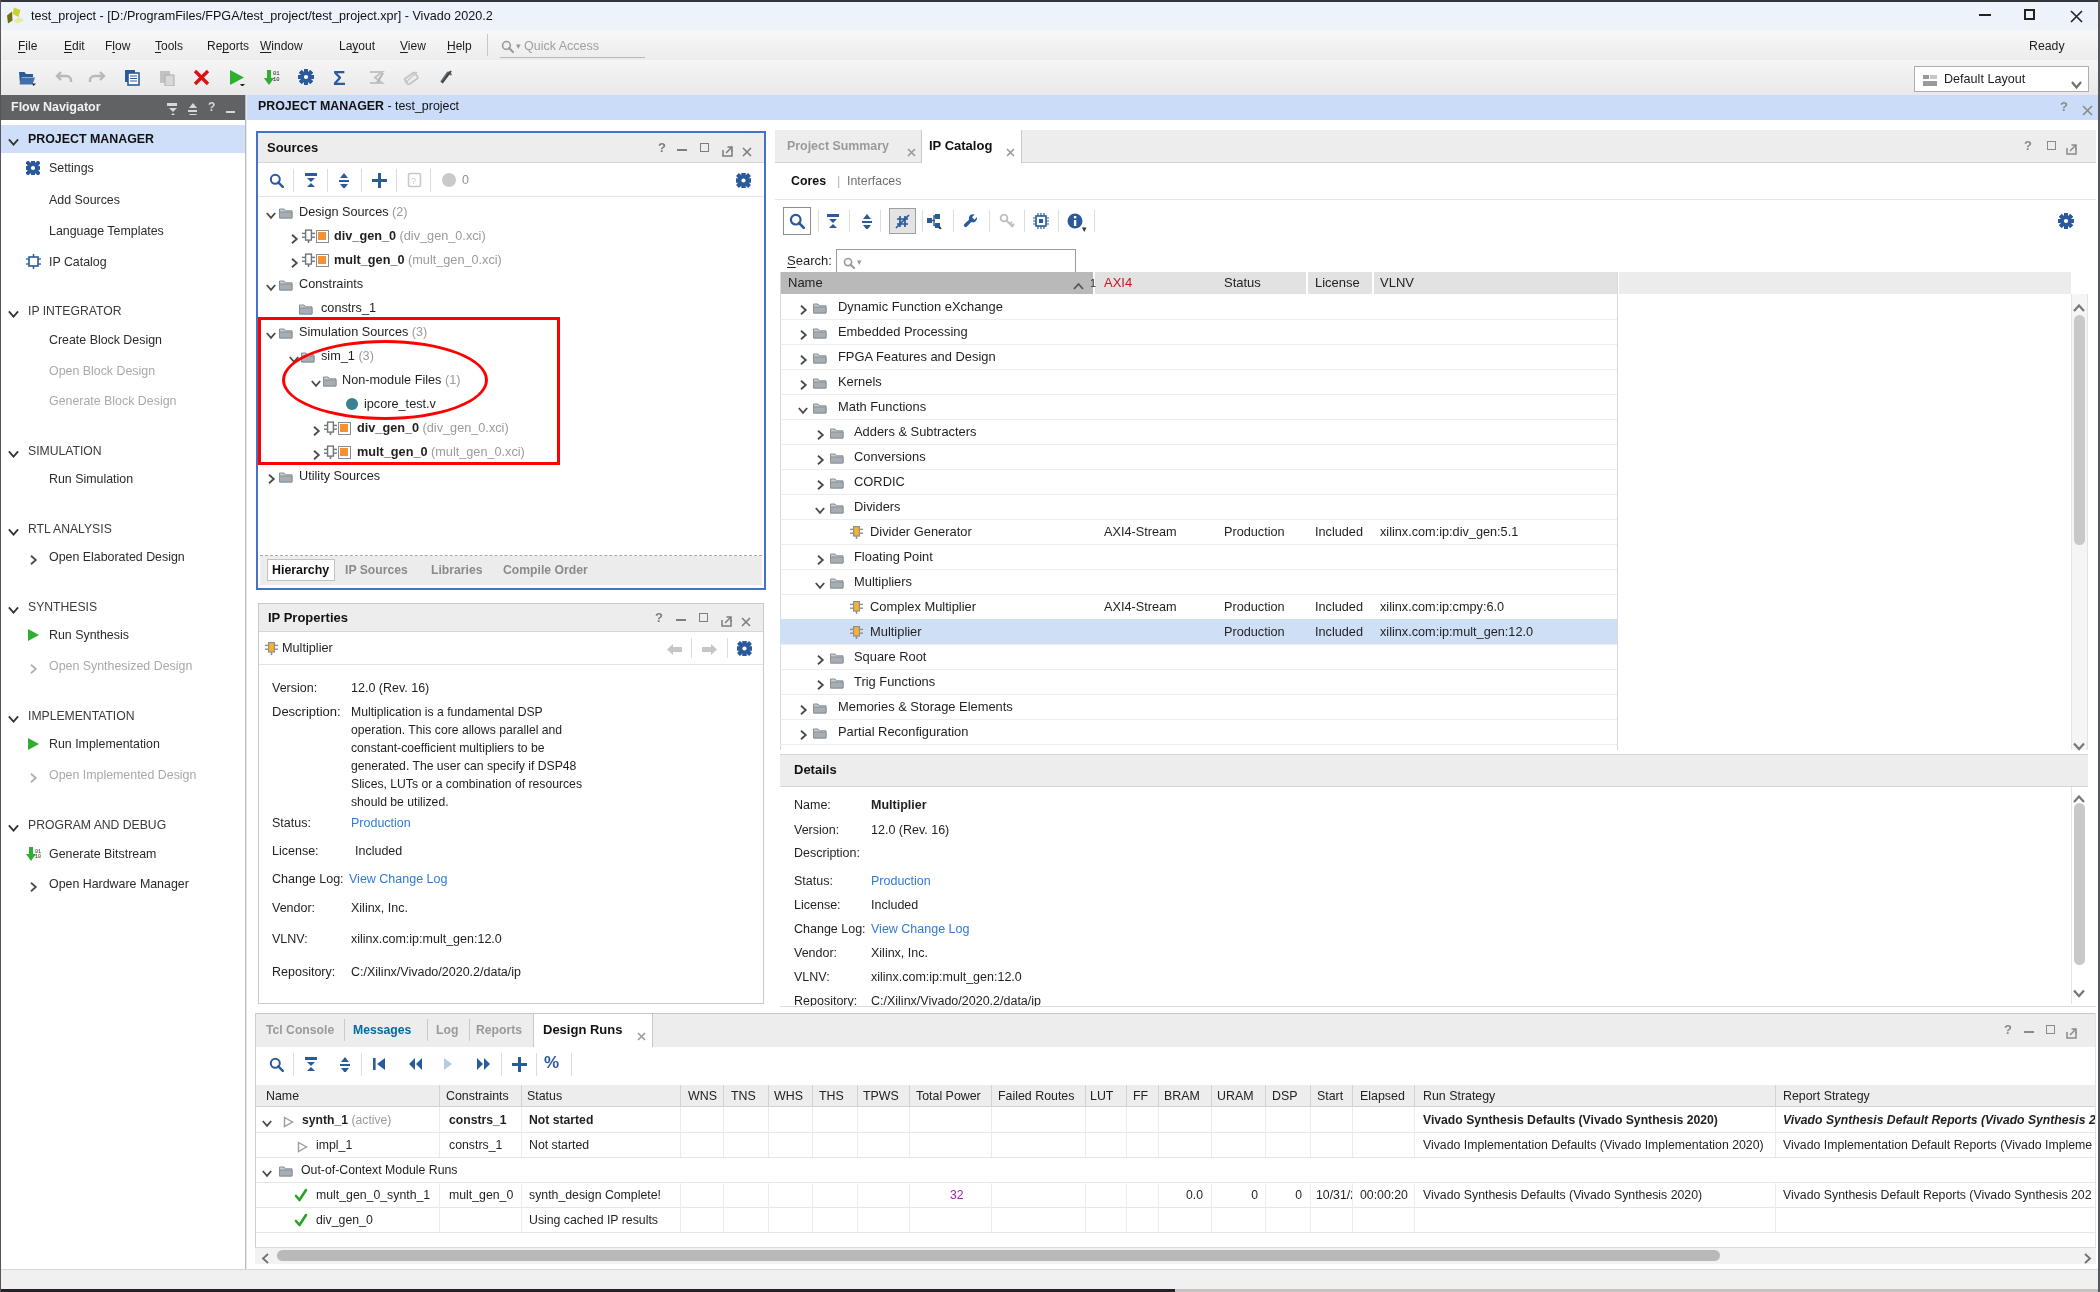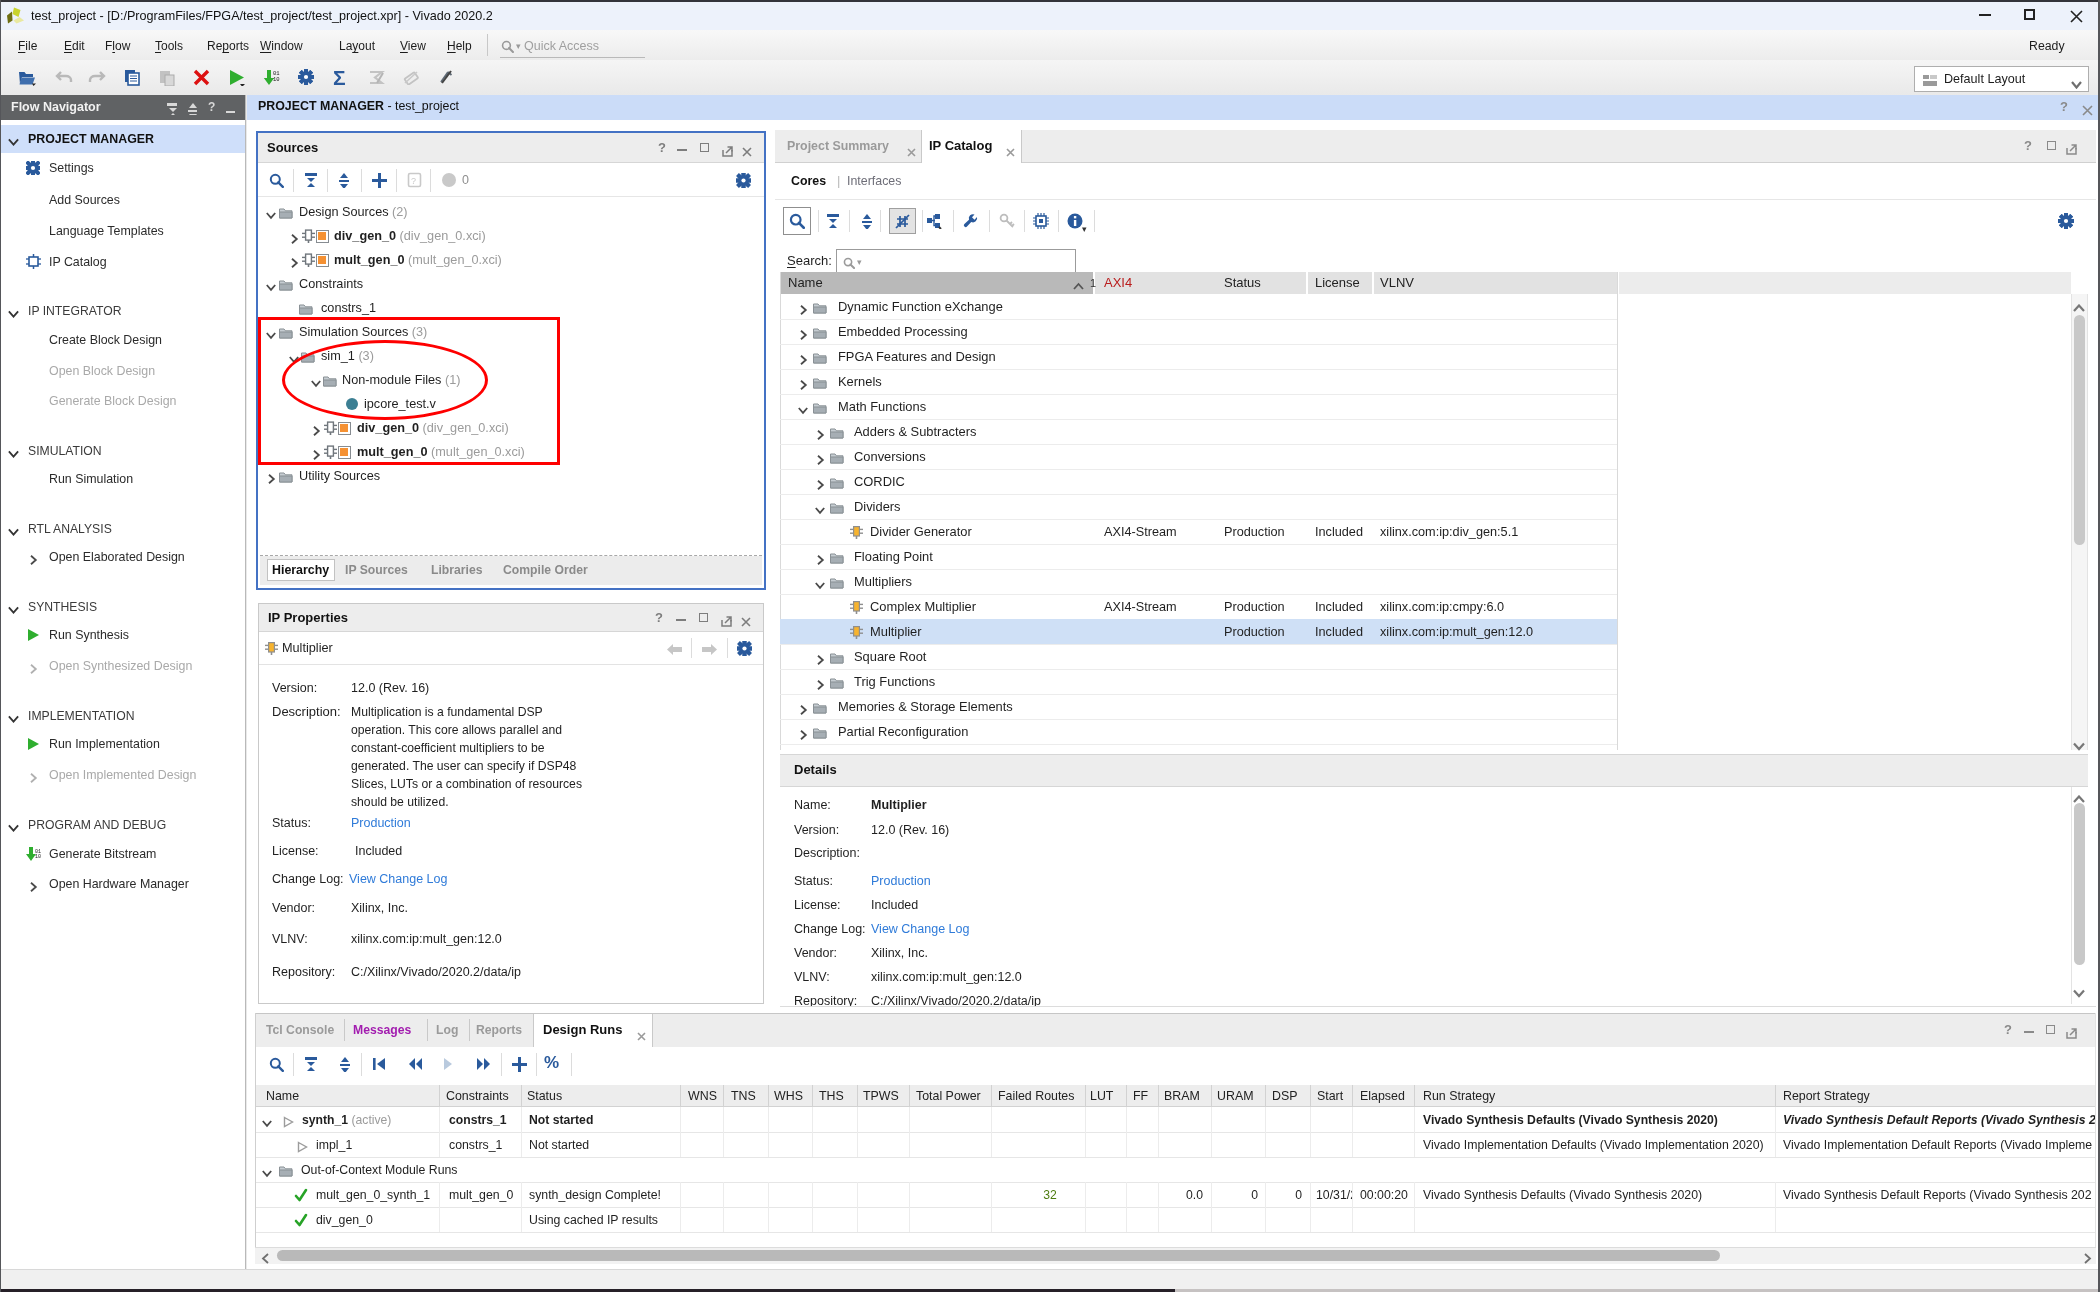--- a/index.html
+++ b/index.html
@@ -789,21 +789,21 @@
 <div style="position:absolute;left:2073px;top:789.5px;width:12px;height:9px;"><svg width="12" height="9" viewBox="0 0 12 9">
       <path d="M1 7 L6 1.5 L11 7" fill="none" stroke="#777" stroke-width="2.2"></path>
     </svg></div>
 <div style="position:absolute;left:2074px;top:803px;width:11px;height:162px;border-radius:6px;background:#c8c8c8;"></div>
 <div style="position:absolute;left:2073px;top:983.5px;width:12px;height:9px;"><svg width="12" height="9" viewBox="0 0 12 9">
       <path d="M1 1.5 L6 7 L11 1.5" fill="none" stroke="#777" stroke-width="2.2"></path>
     </svg></div>
 <div style="position:absolute;left:255px;top:1013px;width:1841px;height:34px;background:#ededed;border-top:1px solid #c6c6c6;"></div>
 <div style="position:absolute;left:266px;top:1021px;font-size:12.2px;color:#9a9a9a;font-weight:bold;white-space:nowrap;line-height:18px;">Tcl Console</div>
 <div style="position:absolute;left:344px;top:1019px;width:1px;height:22px;background:#c9c9c9;"></div>
-<div style="position:absolute;left:353px;top:1021px;font-size:12.2px;color:#a21caf;font-weight:bold;white-space:nowrap;line-height:18px;">Messages</div>
+<div style="position:absolute;left:353px;top:1021px;font-size:12.2px;color:#0369a1;font-weight:bold;white-space:nowrap;line-height:18px;">Messages</div>
 <div style="position:absolute;left:427px;top:1019px;width:1px;height:22px;background:#c9c9c9;"></div>
 <div style="position:absolute;left:436px;top:1021px;font-size:12.2px;color:#9a9a9a;font-weight:bold;white-space:nowrap;line-height:18px;">Log</div>
 <div style="position:absolute;left:469px;top:1019px;width:1px;height:22px;background:#c9c9c9;"></div>
 <div style="position:absolute;left:476px;top:1021px;font-size:12.2px;color:#9a9a9a;font-weight:bold;white-space:nowrap;line-height:18px;">Reports</div>
 <div style="position:absolute;left:533px;top:1014px;width:120px;height:33px;background:#fff;border-left:1px solid #c9c9c9;border-right:1px solid #c9c9c9;"></div>
 <div style="position:absolute;left:543px;top:1021px;font-size:13px;color:#111;font-weight:bold;white-space:nowrap;line-height:18px;">Design Runs</div>
 <div style="position:absolute;left:636.5px;top:1026.5px;width:9px;height:9px;"><svg width="9" height="9" viewBox="0 0 9 9">
       <path d="M1 1 L8 8 M8 1 L1 8" stroke="#9a9a9a" stroke-width="1.6"></path>
     </svg></div>
 <div style="position:absolute;left:2004px;top:1021px;font-size:13px;color:#8a8a8a;font-weight:bold;white-space:nowrap;line-height:18px;">?</div>
@@ -995,21 +995,21 @@
       <path d="M0.5 6 h12.5 v6 h-12.5 Z" fill="#a6aeb4" stroke="#8a9196" stroke-width="1"></path>
     </svg></div>
 <div style="position:absolute;left:301px;top:1160.5px;font-size:12.3px;color:#1f1f1f;white-space:nowrap;line-height:18px;">Out-of-Context Module Runs</div>
 <div style="position:absolute;left:294px;top:1187.5px;width:14px;height:14px;"><svg width="14" height="14" viewBox="0 0 14 14">
       <path d="M2 8 L5.5 12 L12 2" fill="none" stroke="#27a327" stroke-width="2.6" stroke-linecap="round" stroke-linejoin="round"></path>
     </svg></div>
 <div style="position:absolute;left:316px;top:1185.5px;font-size:12.3px;color:#1f1f1f;white-space:nowrap;line-height:18px;">mult_gen_0_synth_1</div>
 <div style="position:absolute;left:449px;top:1185.5px;font-size:12.3px;color:#1f1f1f;white-space:nowrap;line-height:18px;">mult_gen_0</div>
 <div style="position:absolute;left:529px;top:1185.5px;font-size:12.3px;color:#1f1f1f;white-space:nowrap;line-height:18px;">synth_design Complete!</div>
 <div style="position:absolute;left:919px;top:1239px;width:200px;text-align:right;font-size:12.2px;color:#1f1f1f;white-space:nowrap;line-height:18px;margin-top:43px;">280</div>
-<div style="position:absolute;left:950px;top:1185.5px;width:200px;text-align:center;font-size:12.2px;color:#4d7c0f;white-space:nowrap;line-height:18px;">32</div>
+<div style="position:absolute;left:950px;top:1185.5px;width:200px;text-align:left;font-size:12.2px;color:#a21caf;white-space:nowrap;line-height:18px;">32</div>
 <div style="position:absolute;left:1003px;top:1185.5px;width:200px;text-align:right;font-size:12.2px;color:#1f1f1f;white-space:nowrap;line-height:18px;">0.0</div>
 <div style="position:absolute;left:1058px;top:1185.5px;width:200px;text-align:right;font-size:12.2px;color:#1f1f1f;white-space:nowrap;line-height:18px;">0</div>
 <div style="position:absolute;left:1102px;top:1185.5px;width:200px;text-align:right;font-size:12.2px;color:#1f1f1f;white-space:nowrap;line-height:18px;">0</div>
 <div style="position:absolute;left:1316px;top:1185.5px;width:36px;overflow:hidden;font-size:12.3px;color:#1f1f1f;line-height:18px;white-space:nowrap;">10/31/2</div>
 <div style="position:absolute;left:1360px;top:1185.5px;font-size:12.3px;color:#1f1f1f;white-space:nowrap;line-height:18px;">00:00:20</div>
 <div style="position:absolute;left:1423px;top:1185.5px;font-size:12.3px;color:#1f1f1f;white-space:nowrap;line-height:18px;">Vivado Synthesis Defaults (Vivado Synthesis 2020)</div>
 <div style="position:absolute;left:1783px;top:1185.5px;font-size:12.3px;color:#1f1f1f;white-space:nowrap;line-height:18px;">Vivado Synthesis Default Reports (Vivado Synthesis 202</div>
 <div style="position:absolute;left:294px;top:1212.5px;width:14px;height:14px;"><svg width="14" height="14" viewBox="0 0 14 14">
       <path d="M2 8 L5.5 12 L12 2" fill="none" stroke="#27a327" stroke-width="2.6" stroke-linecap="round" stroke-linejoin="round"></path>
     </svg></div>

